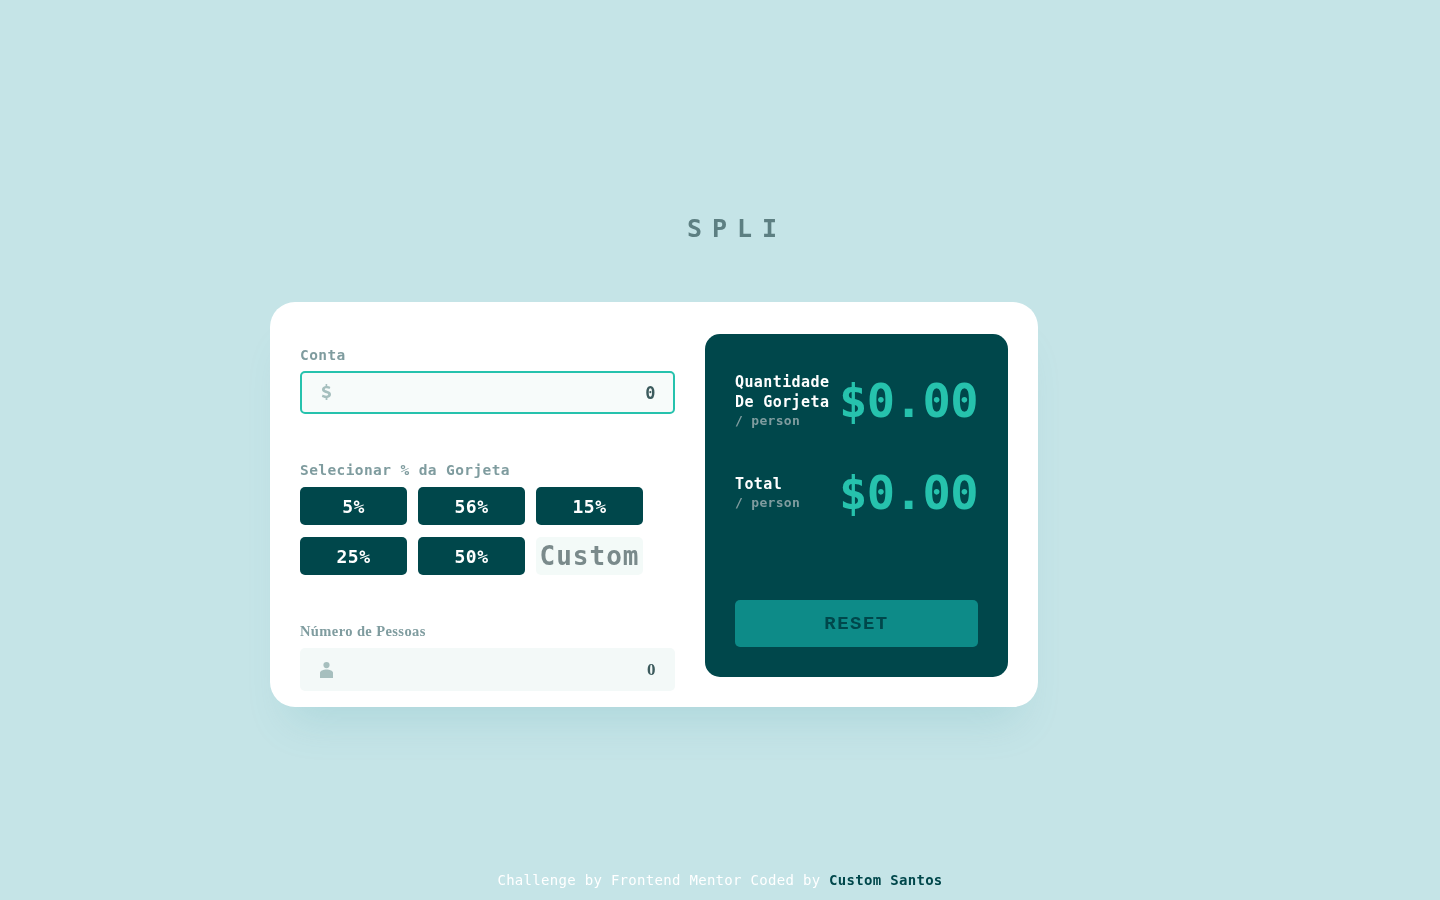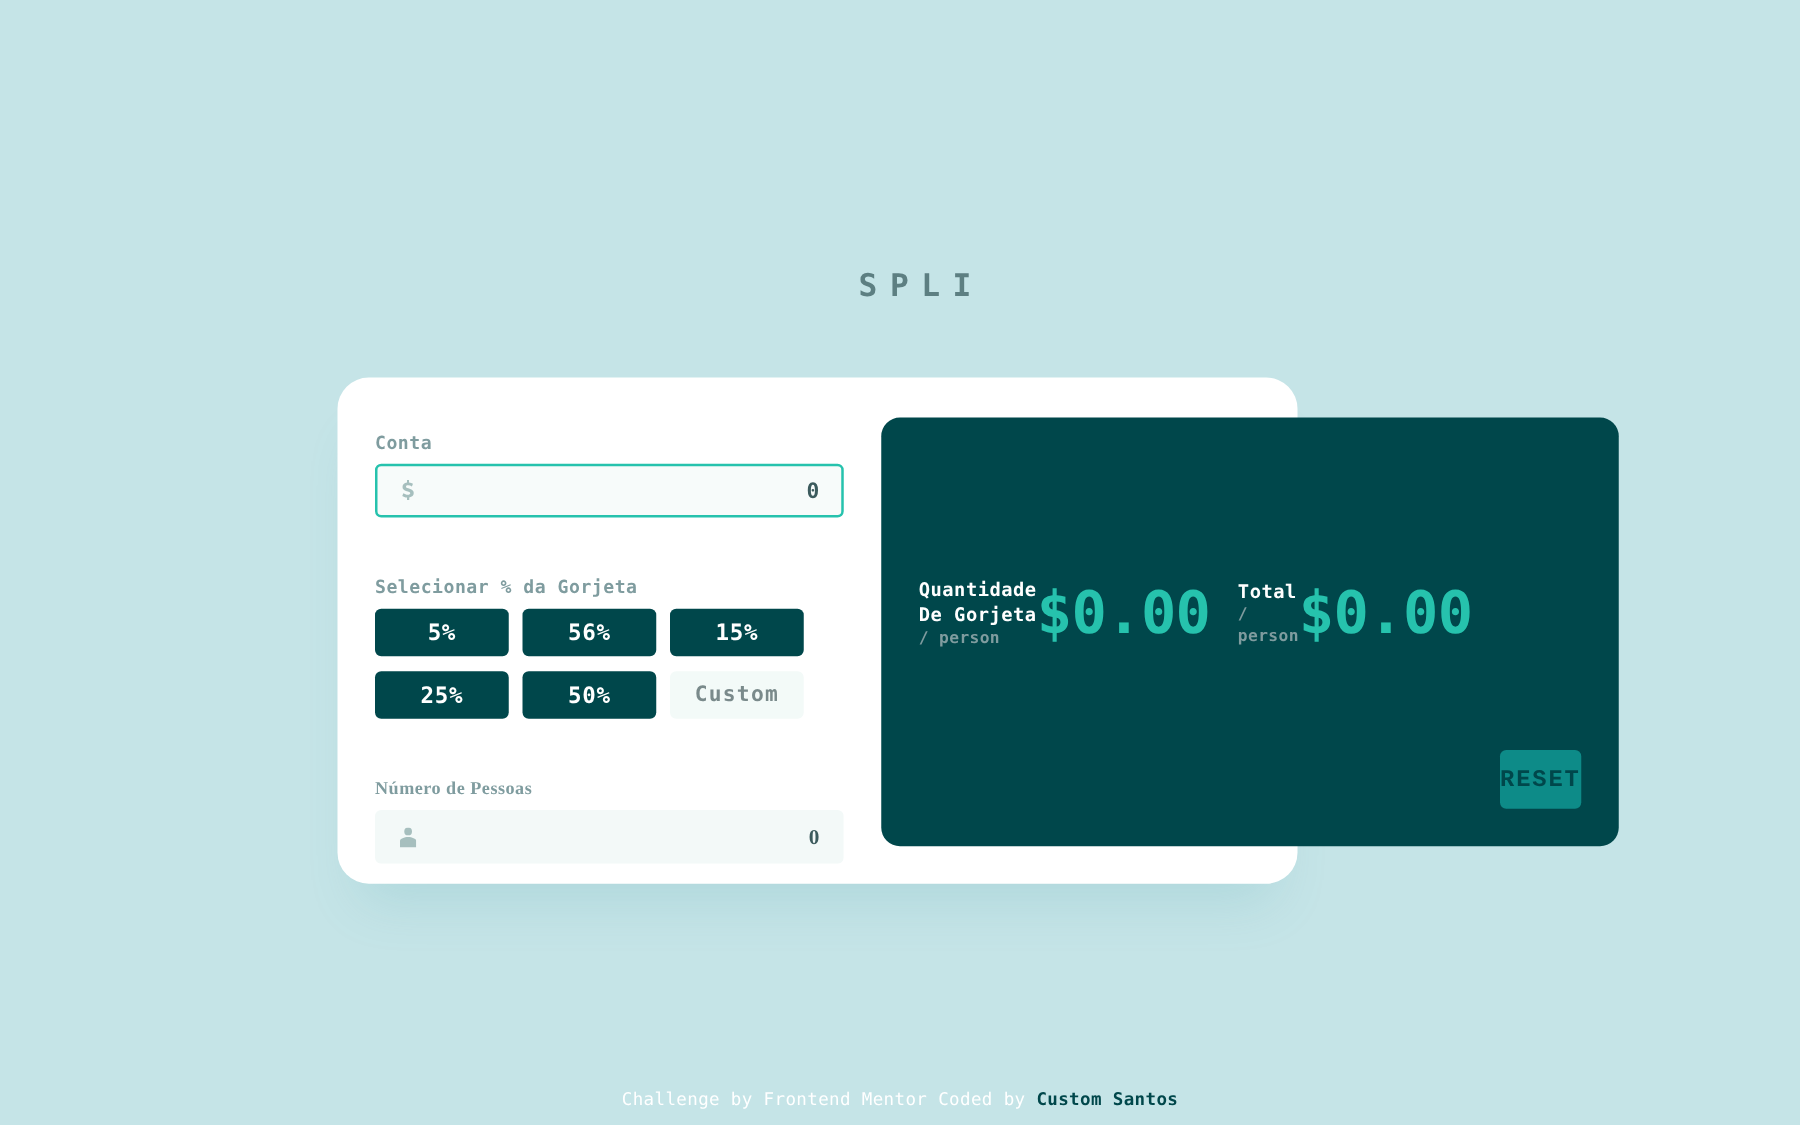--- a/index.html
+++ b/index.html
@@ -128,43 +128,42 @@
     justify-content: center;
   }
 
   .tip-custom {
     height: 38px;
     background: #f3faf8;
     border: none;
     border-radius: 5px;
     color: #7a8a8b;
     font-family: inherit;
-    font-size: 17px;
+    font-size: 26px;
     font-weight: 700;
     letter-spacing: 1px;
     text-align: right;
     display: flex;
     align-items: center;
     justify-content: center;
     cursor: text;
   }
 
   
   .people-block { margin-top: 48px; font-family: Liberation Serif, serif; }
 
   
   .result-panel {
     flex: 1;
     background: #00474b;
     border-radius: 15px;
     padding: 38px 30px 30px 30px;
     display: flex;
-    flex-direction: row;
+    flex-direction: column;
     position: relative;
-    gap: 22px;
   }
 
   .result-row {
     display: flex;
     align-items: center;
     justify-content: space-between;
     margin-bottom: 38px;
   }
 
   .result-label-main {

